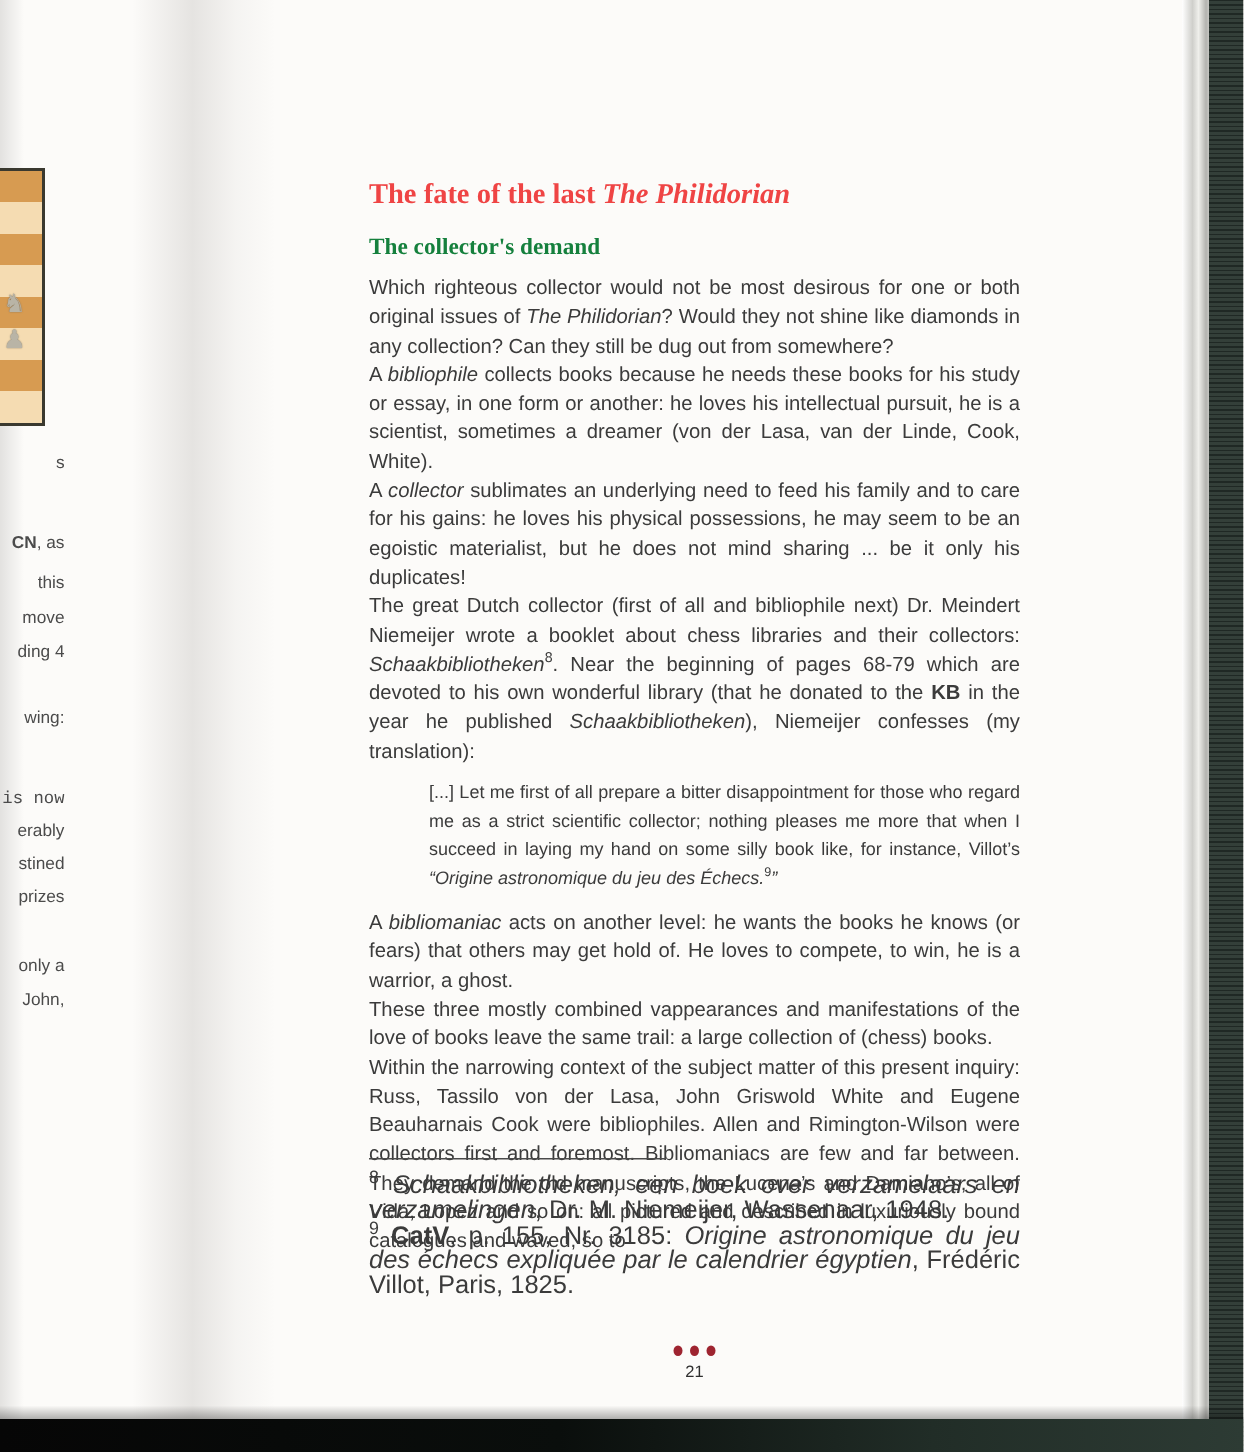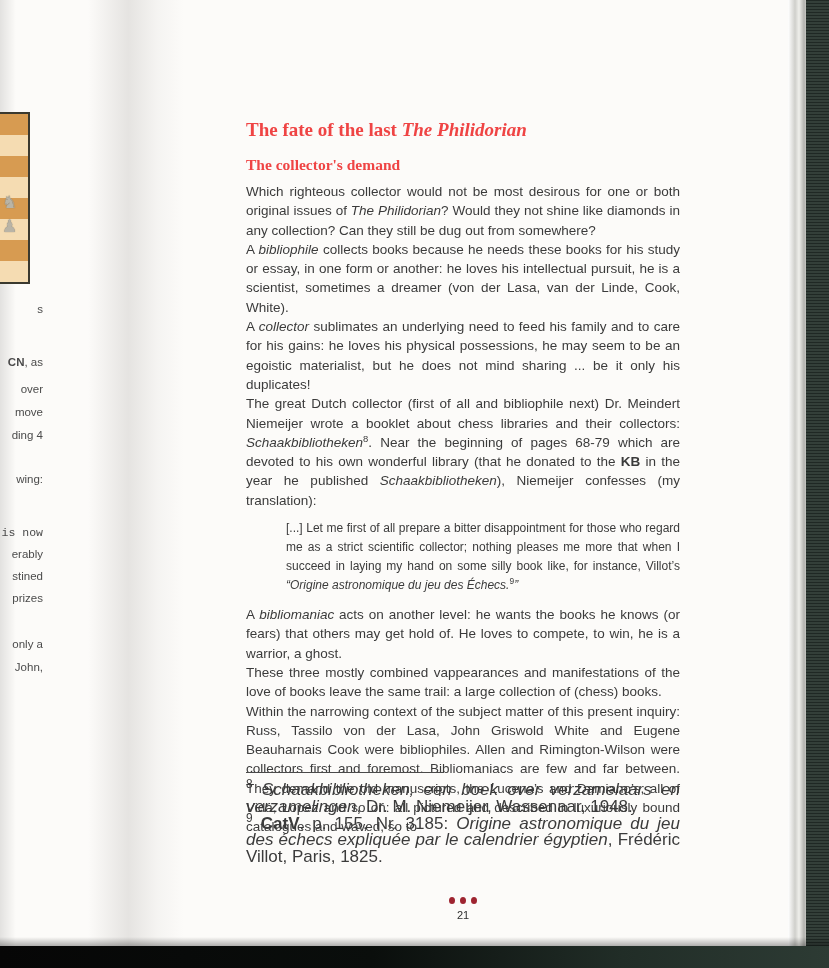--- a/index.html
+++ b/index.html
@@ -34,21 +34,21 @@
     color:#b9b4a6;text-shadow:0 0 1px #6f6a5e;}
   .left-fragments{position:absolute;left:0;top:0;width:46px;height:100%;}
   .left-fragments .frag{position:absolute;right:3px;width:60px;text-align:right;
     font-size:11.5px;color:#4b4b4b;white-space:nowrap;direction:rtl;overflow:hidden;}
 
   
   .main{position:absolute;left:246px;top:117px;width:434px;}
   .page-title{font-family:"Liberation Serif",serif;font-weight:bold;font-size:19px;
     line-height:25px;color:#ef4444;margin:0 0 13px 0;}
   .section-title{font-family:"Liberation Serif",serif;font-weight:bold;font-size:15.5px;
-    line-height:20px;color:#ef4444;margin:0 0 7px 0;}
+    line-height:20px;color:#15803d;margin:0 0 7px 0;}
   p.body{font-size:13.5px;line-height:19.3px;text-align:justify;color:#3b3b3b;margin:0;}
   .quote{font-size:12px;line-height:19px;text-align:justify;color:#3b3b3b;
     margin:9px 0 10px 40px;}
   sup{font-size:70%;line-height:0;}
 
   .footnotes{position:absolute;left:246px;top:772px;width:434px;}
   .footnote-rule{width:198px;border:none;border-top:1.3px solid #4a4a4a;margin:0 0 9px 0;}
   .footnotes p{font-size:17px;line-height:16.8px;text-align:justify;color:#3b3b3b;margin:0;}
 
   .footer{position:absolute;left:246px;top:897px;width:434px;text-align:center;}
@@ -69,21 +69,21 @@
   <div class="bottom-shadow"></div>
   <div class="bottom-band"></div>
 
   <div class="chess-fragment">
     <span class="piece" style="top:80px;">♞</span>
     <span class="piece" style="top:104px;">♟</span>
   </div>
   <div class="left-fragments" id="left-fragments">
       <div class="frag" style="top: 303px; direction: ltr; right: 3px; width: auto;">s</div>
       <div class="frag" style="top: 356px; direction: ltr; right: 3px; width: auto;"><b>CN</b>, as</div>
-      <div class="frag" style="top: 383px; direction: ltr; right: 3px; width: auto;">over</div>
+      <div class="frag" style="top: 383px; direction: ltr; right: 3px; width: auto;">this</div>
       <div class="frag" style="top: 406px; direction: ltr; right: 3px; width: auto;">move</div>
       <div class="frag" style="top: 429px; direction: ltr; right: 3px; width: auto;">ding 4</div>
       <div class="frag" style="top: 473px; direction: ltr; right: 3px; width: auto;">wing:</div>
       <div class="frag" style="top: 526px; direction: ltr; right: 3px; width: auto; font-family: Liberation Mono, monospace;">is now</div>
       <div class="frag" style="top: 548px; direction: ltr; right: 3px; width: auto;">erably</div>
       <div class="frag" style="top: 570px; direction: ltr; right: 3px; width: auto;">stined</div>
       <div class="frag" style="top: 592px; direction: ltr; right: 3px; width: auto;">prizes</div>
       <div class="frag" style="top: 638px; direction: ltr; right: 3px; width: auto;">only a</div>
       <div class="frag" style="top: 661px; direction: ltr; right: 3px; width: auto;">John,</div>
     </div>

